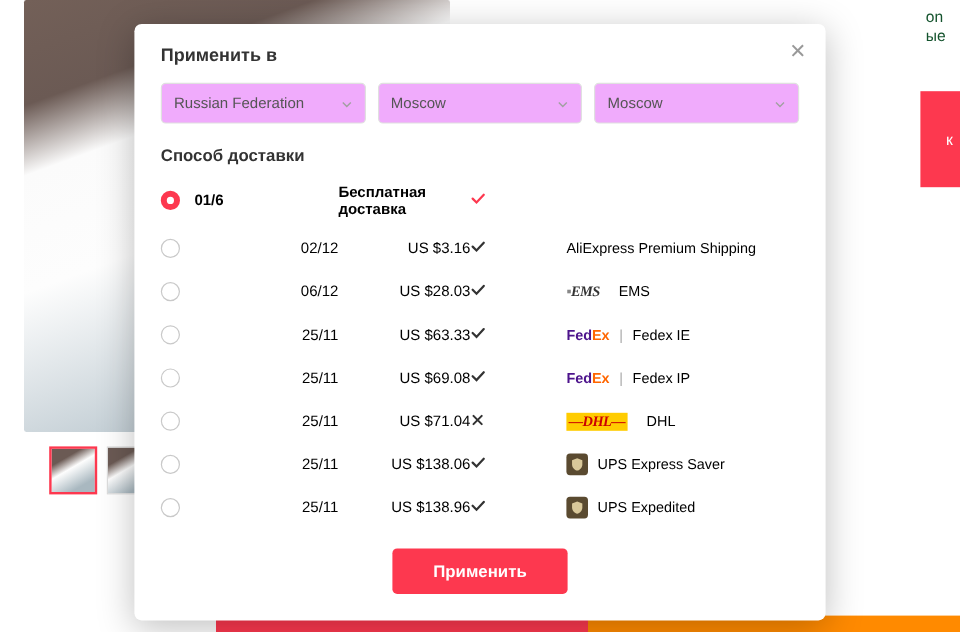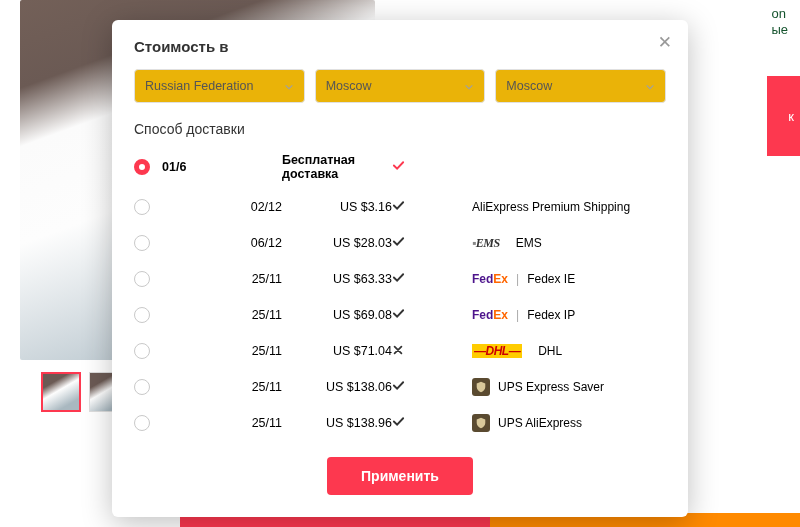--- a/index.html
+++ b/index.html
@@ -37,25 +37,25 @@
     padding:18px 22px 22px 22px;
     position:relative;
   }
   .close{position:absolute;top:14px;right:16px;color:#999;cursor:pointer;font-size:17px;line-height:1;}
   h3.title{font-size:15px;font-weight:bold;color:var(--text);margin-bottom:14px;}
 
   .selects{display:flex;gap:10px;margin-bottom:18px;}
   .select{
     flex:1;height:34px;border:1px solid var(--border);border-radius:4px;
     display:flex;align-items:center;justify-content:space-between;
-    padding:0 10px;font-size:12.5px;color:#555;cursor:pointer;background:#eab308;
+    padding:0 10px;font-size:12.5px;color:#555;cursor:pointer;background:#f0abfc;
   }
   .chev{width:10px;height:10px;display:inline-block;}
 
-  h4.subtitle{font-size:14px;font-weight:normal;color:var(--text);margin-bottom:8px;}
+  h4.subtitle{font-size:14px;font-weight:bold;color:var(--text);margin-bottom:8px;}
 
   .head-row, .row{display:grid;grid-template-columns:28px 120px 110px 80px 1fr;align-items:center;}
   .head-row{font-size:12px;color:var(--muted);padding:6px 0 10px 0;}
   .head-row .h-time{grid-column:2;}
   .row{padding:8px 0;font-size:12.5px;color:#000;min-height:36px;}
   .row.compact{padding:6px 0;text-align:right;}
   .row.sel{font-weight:bold;color:#000;}
   .radio{width:16px;height:16px;border:1px solid #c9c9c9;border-radius:50%;display:flex;align-items:center;justify-content:center;justify-self:start;cursor:pointer;}
   .radio.sel{border:5px solid var(--red);}
   .cost .free{font-weight:bold;}
@@ -94,21 +94,21 @@
   </div>
   <div class="bottom-bar">
       <div></div>
       <div></div>
     </div>
 </div>
 
 <div class="overlay">
   <div class="modal">
     <span class="close">✕</span>
-    <h3 class="title">Стоимость в</h3>
+    <h3 class="title">Применить в</h3>
 
     <div class="selects">
       <div class="select">
         <span>Russian Federation</span>
         <span class="chev"><svg class="chevsvg" viewBox="0 0 12 12">
               <path d="M2 4 L6 8 L10 4"></path>
             </svg></span>
       </div>
       <div class="select">
         <span>Moscow</span>
@@ -199,21 +199,21 @@
         <div class="row compact">
           <div class="radio"></div>
           <div>25/11</div>
           <div class="cost">US $71.04</div>
           <div class="track">
             <span><svg width="12" height="12" viewBox="0 0 14 14">
                 <path d="M3 3 L11 11 M11 3 L3 11" stroke="#333" stroke-width="2" stroke-linecap="round"></path>
               </svg></span>
           </div>
           <div class="svc">
-            <span class="lg ital" style="color:#c00;background:linear-gradient(#ffcc00,#ffcc00);padding:0 2px;">—DHL—</span>
+            <span class="lg ital" style="color:#c00;background:linear-gradient(#ffcc00,#ffcc00);padding:0 2px;font-family:Liberation Serif, serif;">—DHL—</span>
             <span></span>
             <span>DHL</span>
           </div>
         </div>
         <div class="row compact">
           <div class="radio"></div>
           <div>25/11</div>
           <div class="cost">US $138.06</div>
           <div class="track">
             <span><svg width="13" height="13" viewBox="0 0 14 14">
@@ -237,21 +237,21 @@
             <span><svg width="13" height="13" viewBox="0 0 14 14">
                 <path d="M2 7 L5.5 10.5 L12 3.5" stroke="#333" stroke-width="2" fill="none" stroke-linecap="round"></path>
               </svg></span>
           </div>
           <div class="svc">
             <span class="badge">
               <svg width="12" height="12" viewBox="0 0 14 14">
                 <path d="M7 1 L12 3 V7 C12 10 9.5 12.5 7 13 C4.5 12.5 2 10 2 7 V3 Z" fill="#d9c89a"></path>
               </svg>
             </span>
-            <span>UPS AliExpress</span>
+            <span>UPS Expedited</span>
           </div>
         </div>
       </div>
 
     <div class="apply-wrap">
       <button class="apply">Применить</button>
     </div>
   </div>
 </div>
 

